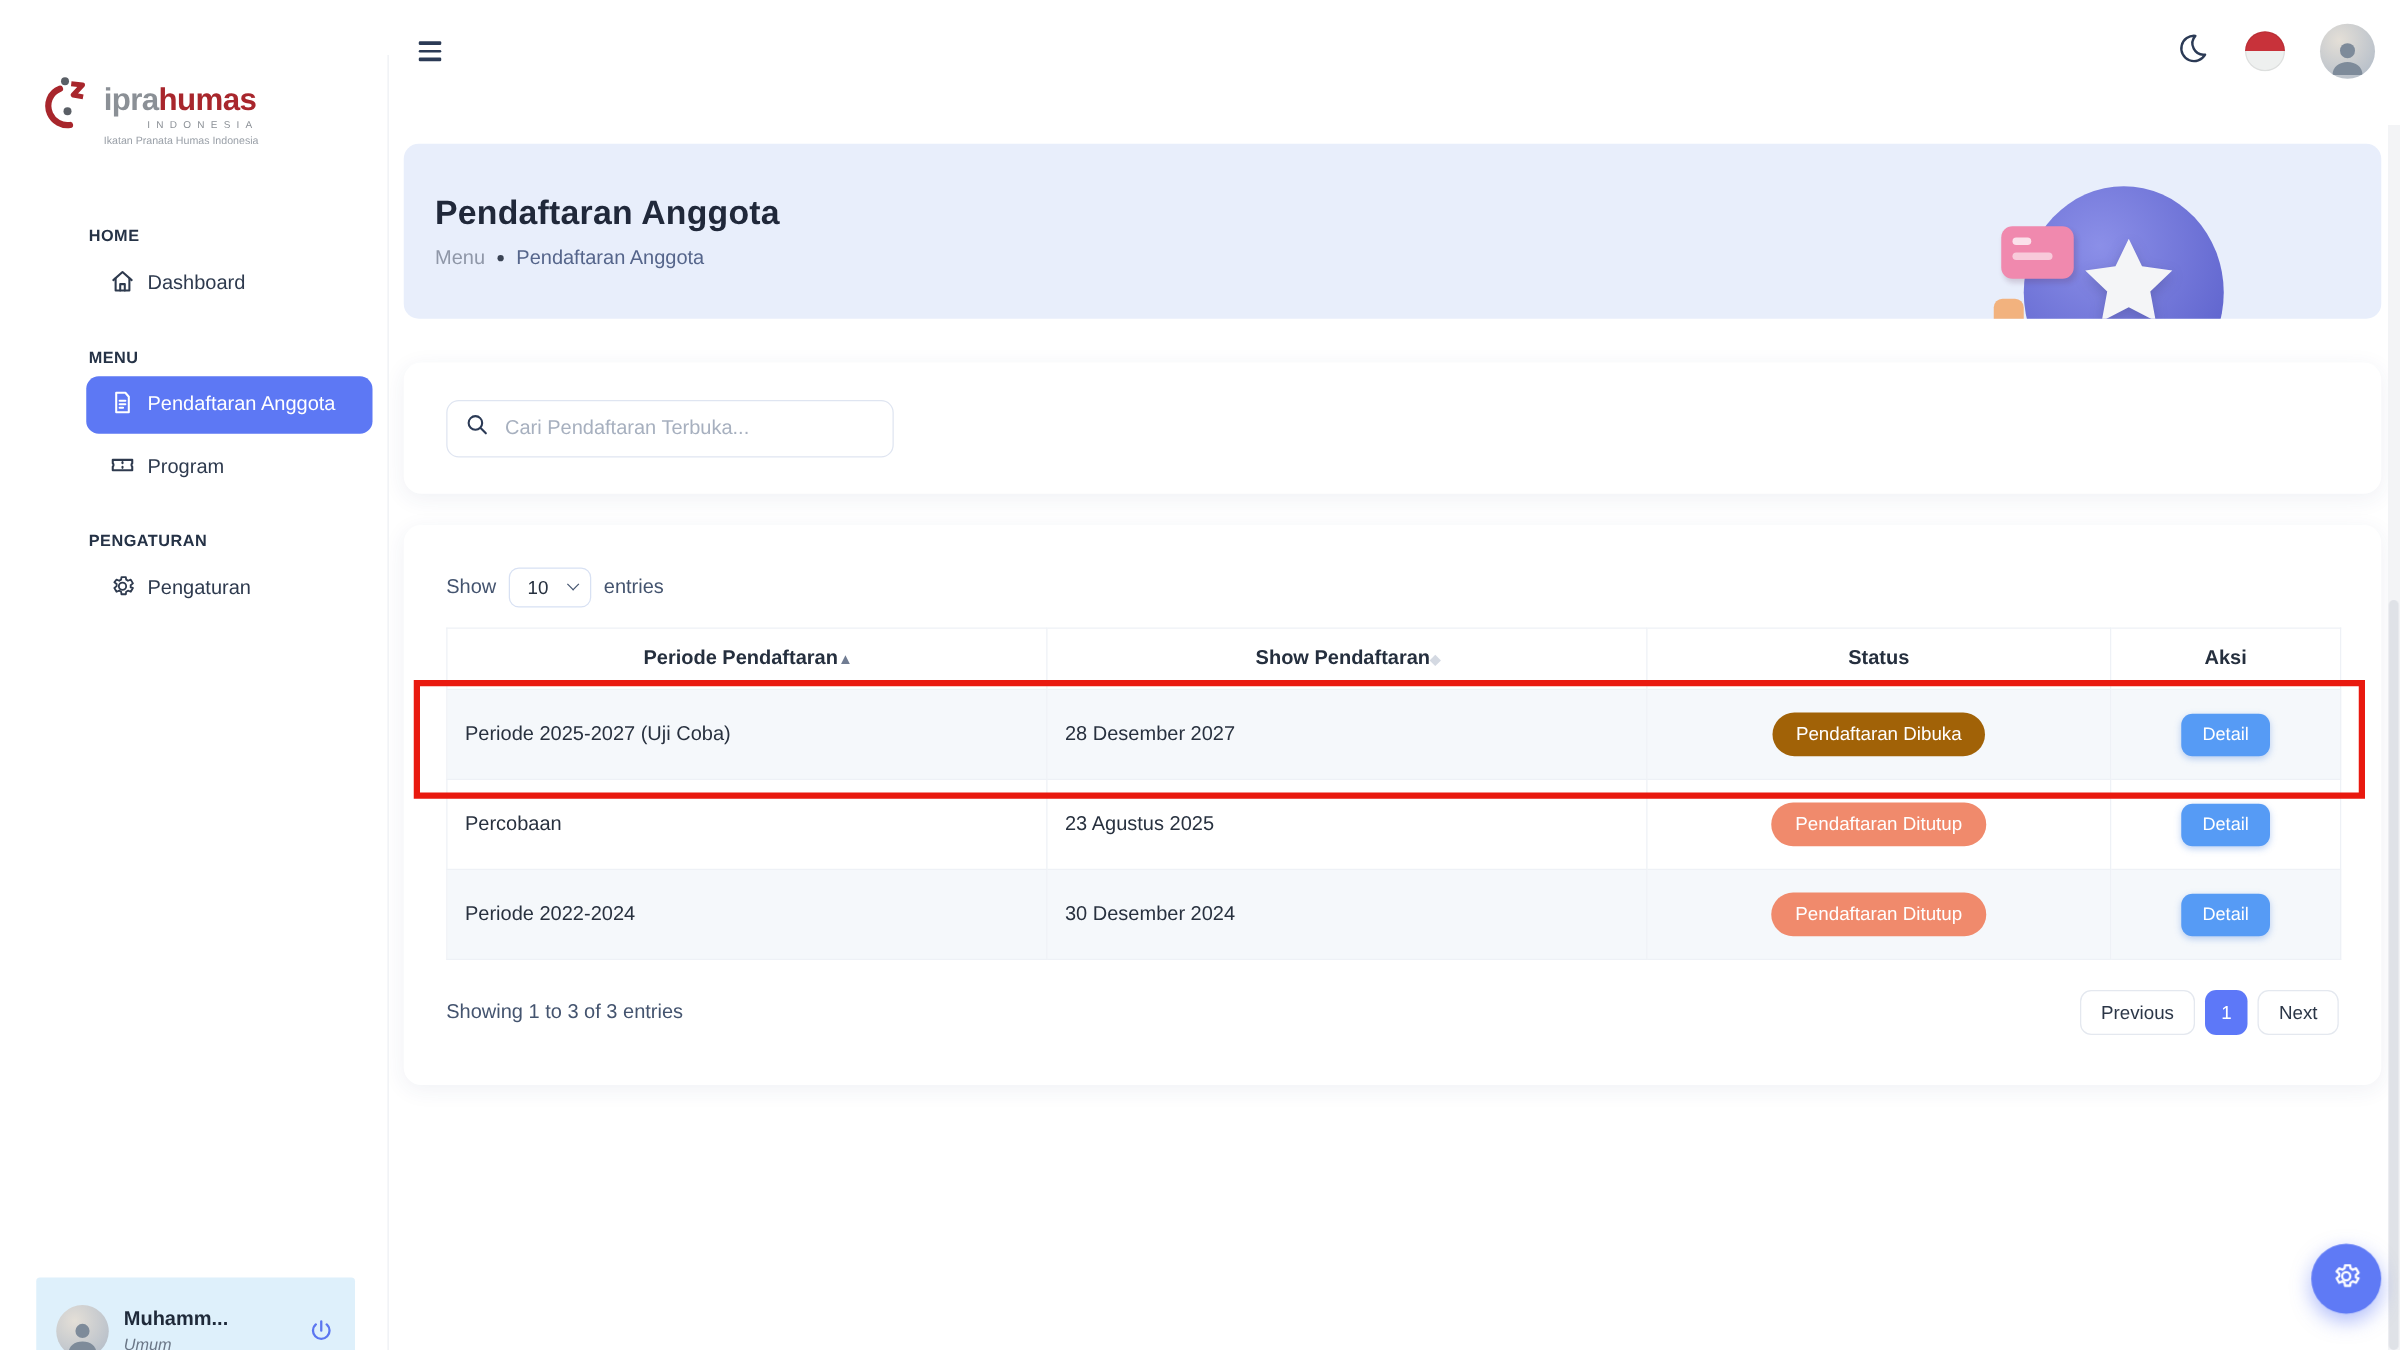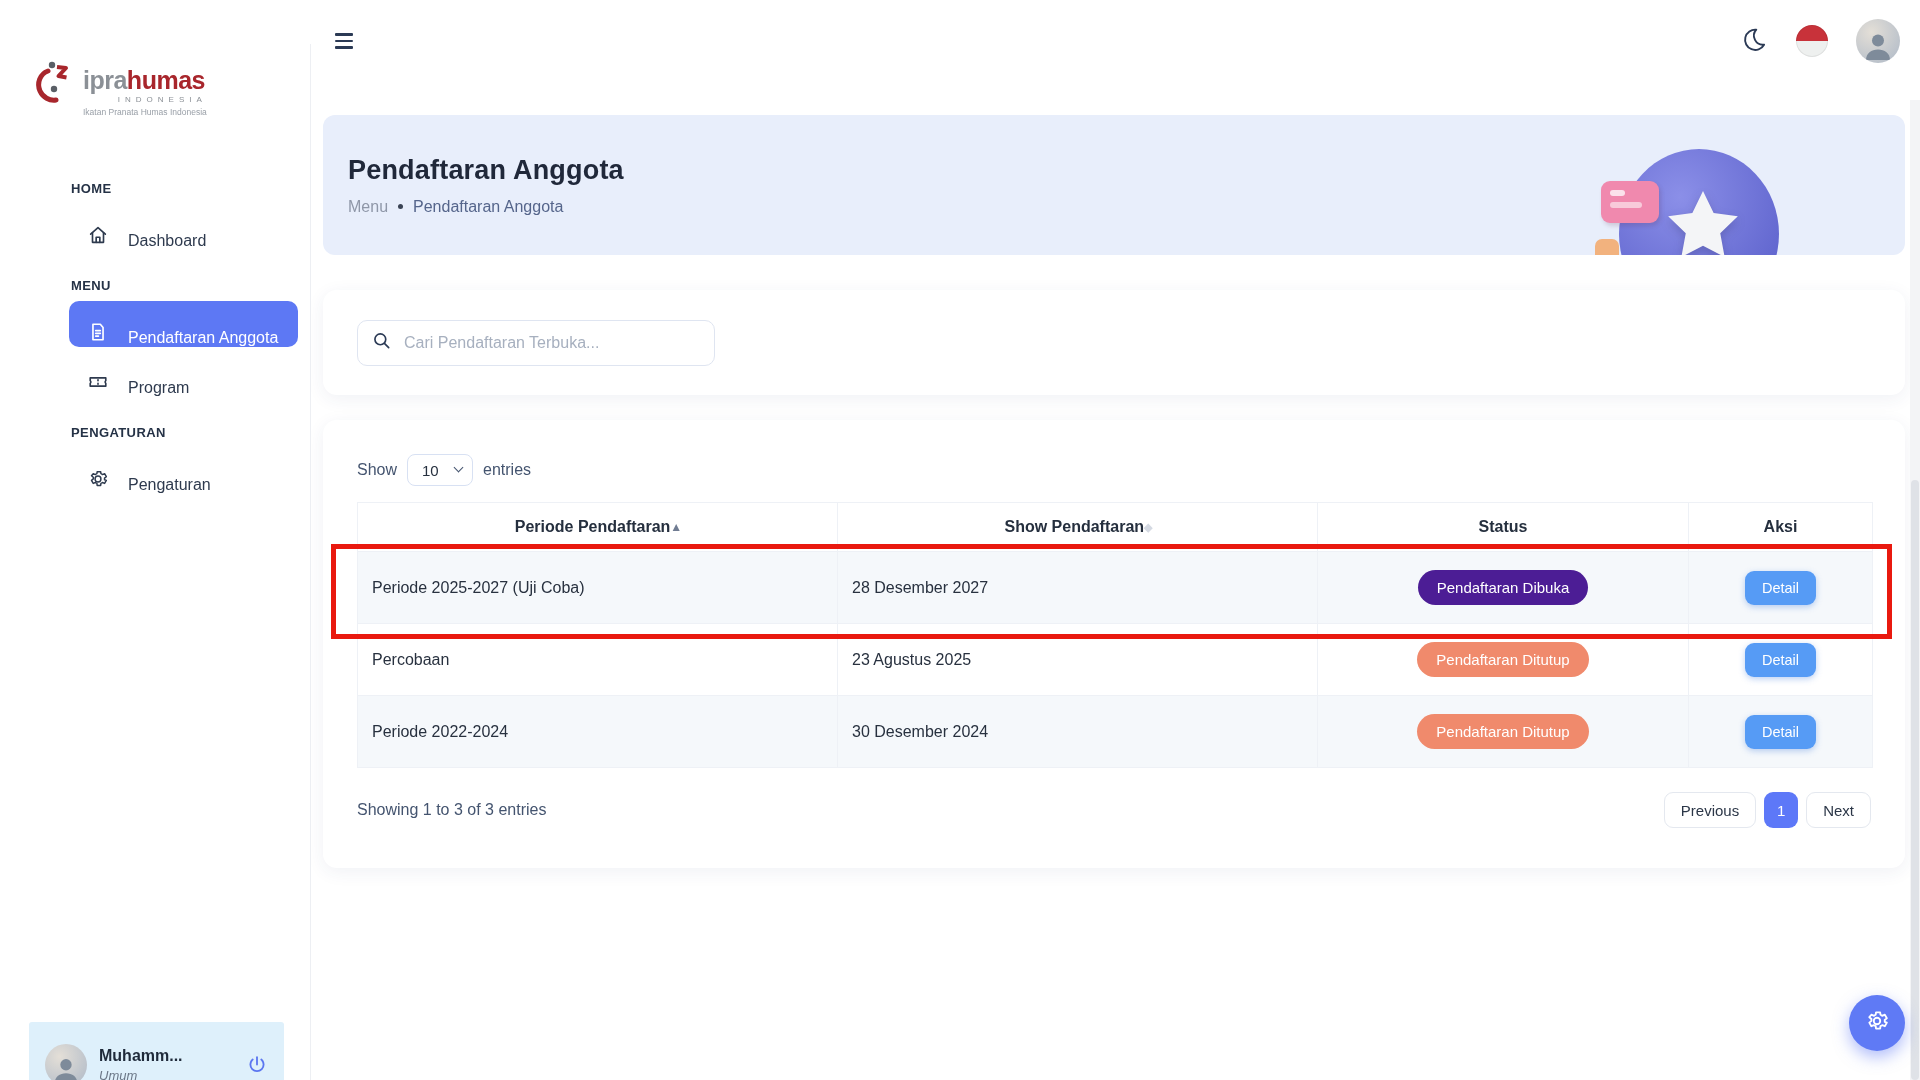--- a/index.html
+++ b/index.html
@@ -9,21 +9,21 @@
   
   .sidebar { position:fixed; left:17px; top:0; width:294px; height:1080px;
     background:#fff; border-right:1px solid #edeff3; z-index:10;margin-top:44px; }
   .logo-row { display:flex; align-items:flex-start; gap:8px; padding:14px 0 0 16px; }
   .logo-name { font-size:25px; font-weight:bold; letter-spacing:-.5px; line-height:1; margin-top:10px; }
   .logo-gray { color:#8b9096; } .logo-red { color:#a8262c; }
   .logo-sub { font-size:8px; letter-spacing:5px; color:#8b9096; text-align:right; margin-top:2px; }
   .logo-tag { font-size:8.5px; color:#9aa0a8; margin-top:3px; }
   .nav { padding-top:36px;padding-left:40px; }
   .section-label { margin:28px 0 8px; padding-left:14px; font-size:13px; font-weight:bold; color:#253246; letter-spacing:.4px; }
-  .nav-item { display:flex; align-items:flex-end; gap:19px; height:46px; margin:4px 12px; padding-left:18px;
+  .nav-item { display:flex; align-items:center; gap:9px; height:46px; margin:4px 12px; padding-left:18px;
     border-radius:10px; color:#2e3a4e; font-size:16px; cursor:pointer; }
   .nav-item.active { background:#5d78f4; color:#fff; }
   .nav-item svg { flex:0 0 auto; }
   .user-card { position:absolute; left:12px; bottom:17px; width:255px; height:85px; background:#def0fb;
     border-radius:3px; display:flex; align-items:center; gap:12px; padding:0 16px; }
   .u-name { font-size:16px; font-weight:bold; color:#1f2a3a; }
   .u-role { font-size:13px; color:#6b7787; margin-top:3px;font-style:italic; }
   .u-power { margin-left:auto; cursor:pointer; display:flex; }
 
   .avatar-circle { border-radius:50%; background:radial-gradient(circle at 35% 30%, #e4dfd7, #b8c0ca 80%);
@@ -78,21 +78,21 @@
   th, td { border-left:1px solid #eef1f6; border-right:1px solid #eef1f6; }
   thead th { height:49px; font-weight:bold; color:#252f3e; border-top:1px solid #eef1f6; border-bottom:1px solid #eef1f6; }
   tbody td { height:72px; border-bottom:1px solid #eef1f6; color:#28313f; }
   .col-left { text-align:left; padding-left:14px; }
   .col-center { text-align:center; }
   .th-flex { display:flex; align-items:center; justify-content:center; padding-right:12px; cursor:pointer; }
   .sort-up { font-size:12px; color:#707c92; }
   .sort-diamond { font-size:11px; color:#d4d9e2; }
   tbody tr:nth-child(odd) { background:#f5f8fb; }
   .badge { display:inline-block; padding:9px 19px; border-radius:18px; color:#fff; font-size:15px; }
-  .badge-open { background:#4c1d95; }
+  .badge-open { background:#a16207; }
   .badge-closed { background:#f08a6c; }
   .btn-detail { background:#569bf5; border:none; color:#fff; font-size:14.5px; padding:9px 17px;
     border-radius:9px; box-shadow:0 2px 6px rgba(60,120,220,.35); cursor:pointer; font-family:Liberation Sans, sans-serif; }
 
   .table-footer { display:flex; justify-content:space-between; align-items:center; margin-top:24px;
     color:#44546f; font-size:16px; }
   .pagination { display:flex; align-items:center; gap:8px; }
   .page-btn { height:36px; padding:0 16px; border:1px solid #e4e8ef; background:#fff; border-radius:9px;
     font-size:15px; color:#2b3647; display:flex; align-items:center; cursor:pointer; }
   .page-current { height:36px; min-width:34px; background:#5d78f8; color:#fff; border-radius:9px;

